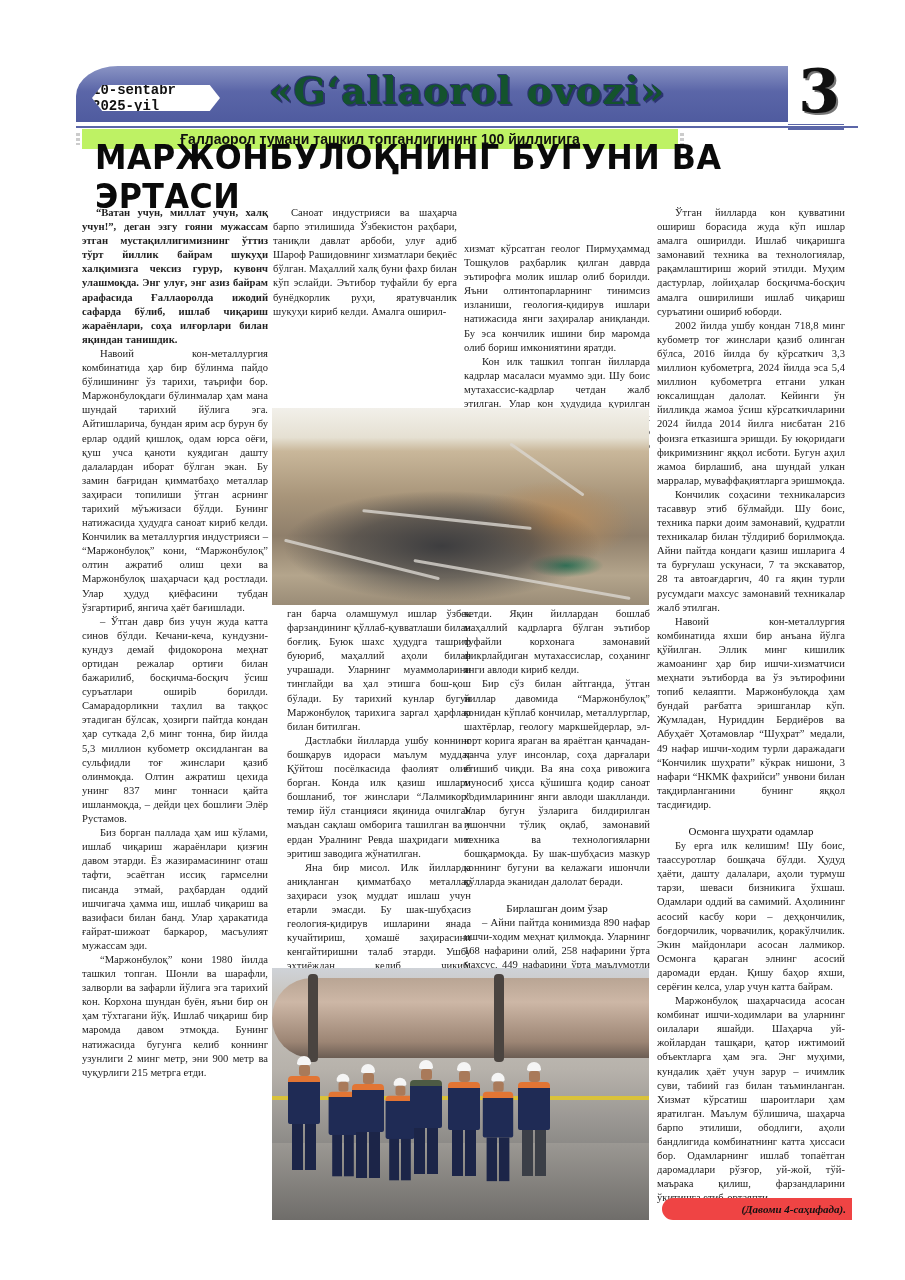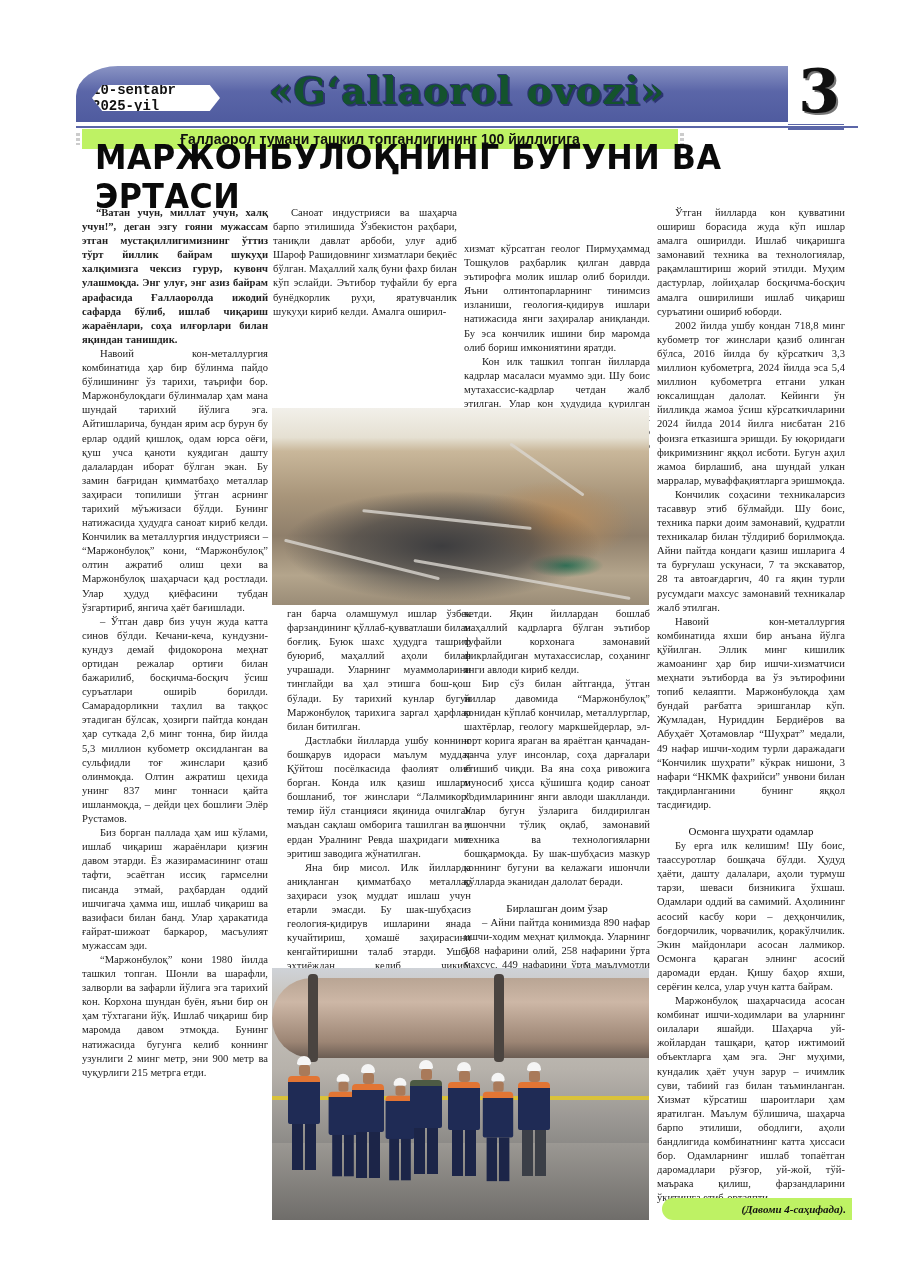--- a/index.html
+++ b/index.html
@@ -65,21 +65,21 @@
     background: linear-gradient(180deg, #b9a594 0%, #cdb7a6 30%, #9c8574 80%, #6b5d53 100%); }
   .kiln-ring { position: absolute; top: 6px; width: 10px; height: 88px; background: #4a4440; border-radius: 4px; }
   .rail { position: absolute; left: 0; top: 128px; width: 377px; height: 4px; background: #d9c23a; }
   .floor { position: absolute; left: 0; top: 175px; width: 377px; height: 77px; background: linear-gradient(180deg, #9b9893, #6f6d6a); }
   .worker { position: absolute; width: 32px; }
   .worker .helmet { width: 14px; height: 9px; background: #f5f5f5; border-radius: 8px 8px 2px 2px; margin: 0 auto; }
   .worker .face { width: 11px; height: 11px; background: #a97a5a; margin: 0 auto; border-radius: 3px; }
   .worker .jacket { width: 32px; height: 48px; background: linear-gradient(180deg, #e27534 0 6px, #1f2b55 6px 100%); border-radius: 4px 4px 2px 2px; }
   .worker .pants { width: 24px; height: 46px; margin: 0 auto; background: linear-gradient(90deg, #1c2548 0 45%, transparent 45% 55%, #1c2548 55%); }
 
-  .continued { position: absolute; left: 662px; top: 1198px; width: 190px; height: 22px; background: #bef264;
+  .continued { position: absolute; left: 662px; top: 1198px; width: 190px; height: 22px; background: #ef4444;
     border-radius: 12px 0 0 12px; display: flex; align-items: center; justify-content: flex-end; padding-right: 6px;
     font-weight: bold; font-style: italic; font-size: 11px; color: #111; }
 </style>
 </head>
 <body>
 
 <div class="masthead"></div>
 <div class="date-badge">10-sentabr 2025-yil</div>
 <div class="paper-title">«G‘allaorol ovozi»</div>
 <div class="page-number">3</div>

